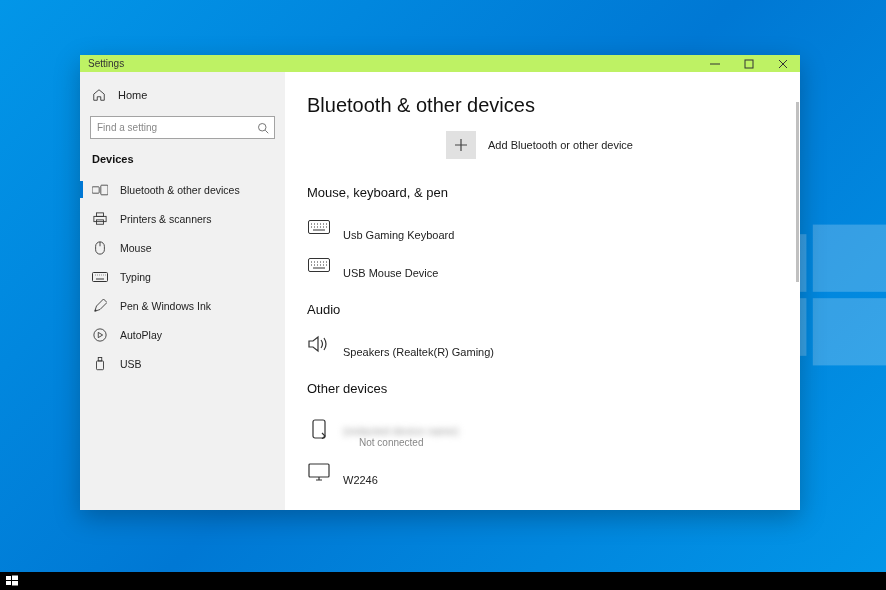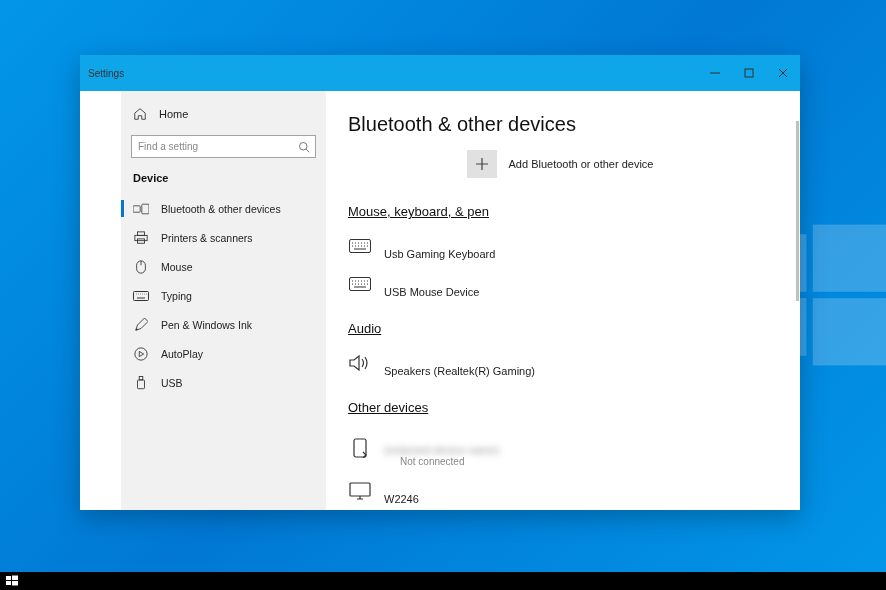--- a/index.html
+++ b/index.html
@@ -38,24 +38,24 @@
   top: 55px;
   width: 720px;
   height: 455px;
   background: #fff;
   box-shadow: 0 8px 24px rgba(0,0,0,0.25);
   display: flex;
   flex-direction: column;
 }
 
 .titlebar {
-  height: 36px;
-  display: flex;
-  align-items: center;
-  background: #0ea5e9;
+  height: 17px;
+  display: flex;
+  align-items: center;
+  background: #bef264;
 }
 .titlebar-title {
   font-size: 10px;
   color: #333;
   padding-left: 8px;
   flex: 1;
 }
 .winbtn {
   width: 34px;
   height: 24px;
@@ -63,21 +63,20 @@
   align-items: center;
   justify-content: center;
   color: #333;
 }
 .winbtn svg { display: block; }
 
 .window-body {
   flex: 1;
   display: flex;
   min-height: 0;
-  padding-left: 41px;
 }
 
 .sidebar {
   width: 205px;
   background: #f1f1f1;
   display: flex;
   flex-direction: column;
   padding-top: 10px;
 }
 .home-row {
@@ -185,21 +184,20 @@
 .add-label {
   font-size: 11px;
   color: #222;
 }
 
 .section-title {
   font-size: 13px;
   font-weight: 400;
   color: #111;
   margin-bottom: 8px;
-  text-decoration: underline;
 }
 
 .device-row {
   display: flex;
   align-items: center;
   gap: 12px;
   padding: 5px 0;
   min-height: 30px;
 }
 .device-icon {
@@ -274,21 +272,21 @@
         </div>
 
         <div class="search-wrap">
           <input class="search-input" type="text" placeholder="Find a setting" style="">
           <svg class="search-icon" width="12" height="12" viewBox="0 0 16 16">
               <circle cx="7" cy="7" r="5" fill="none" stroke="#666" stroke-width="1.2"></circle>
               <path d="M11 11 L15 15" stroke="#666" stroke-width="1.2"></path>
             </svg>
         </div>
 
-        <div class="sidebar-group-title">Device</div>
+        <div class="sidebar-group-title">Devices</div>
 
         <div class="nav-list">
 
           <div class="nav-item active">
             <span class="nav-icon">
               <svg width="16" height="14" viewBox="0 0 20 14">
                   <rect x="0" y="3" width="9" height="8" rx="1" fill="none" stroke="#333" stroke-width="1"></rect>
                   <rect x="11" y="1" width="9" height="12" rx="1" fill="none" stroke="#333" stroke-width="1"></rect>
                 </svg>
             </span>

